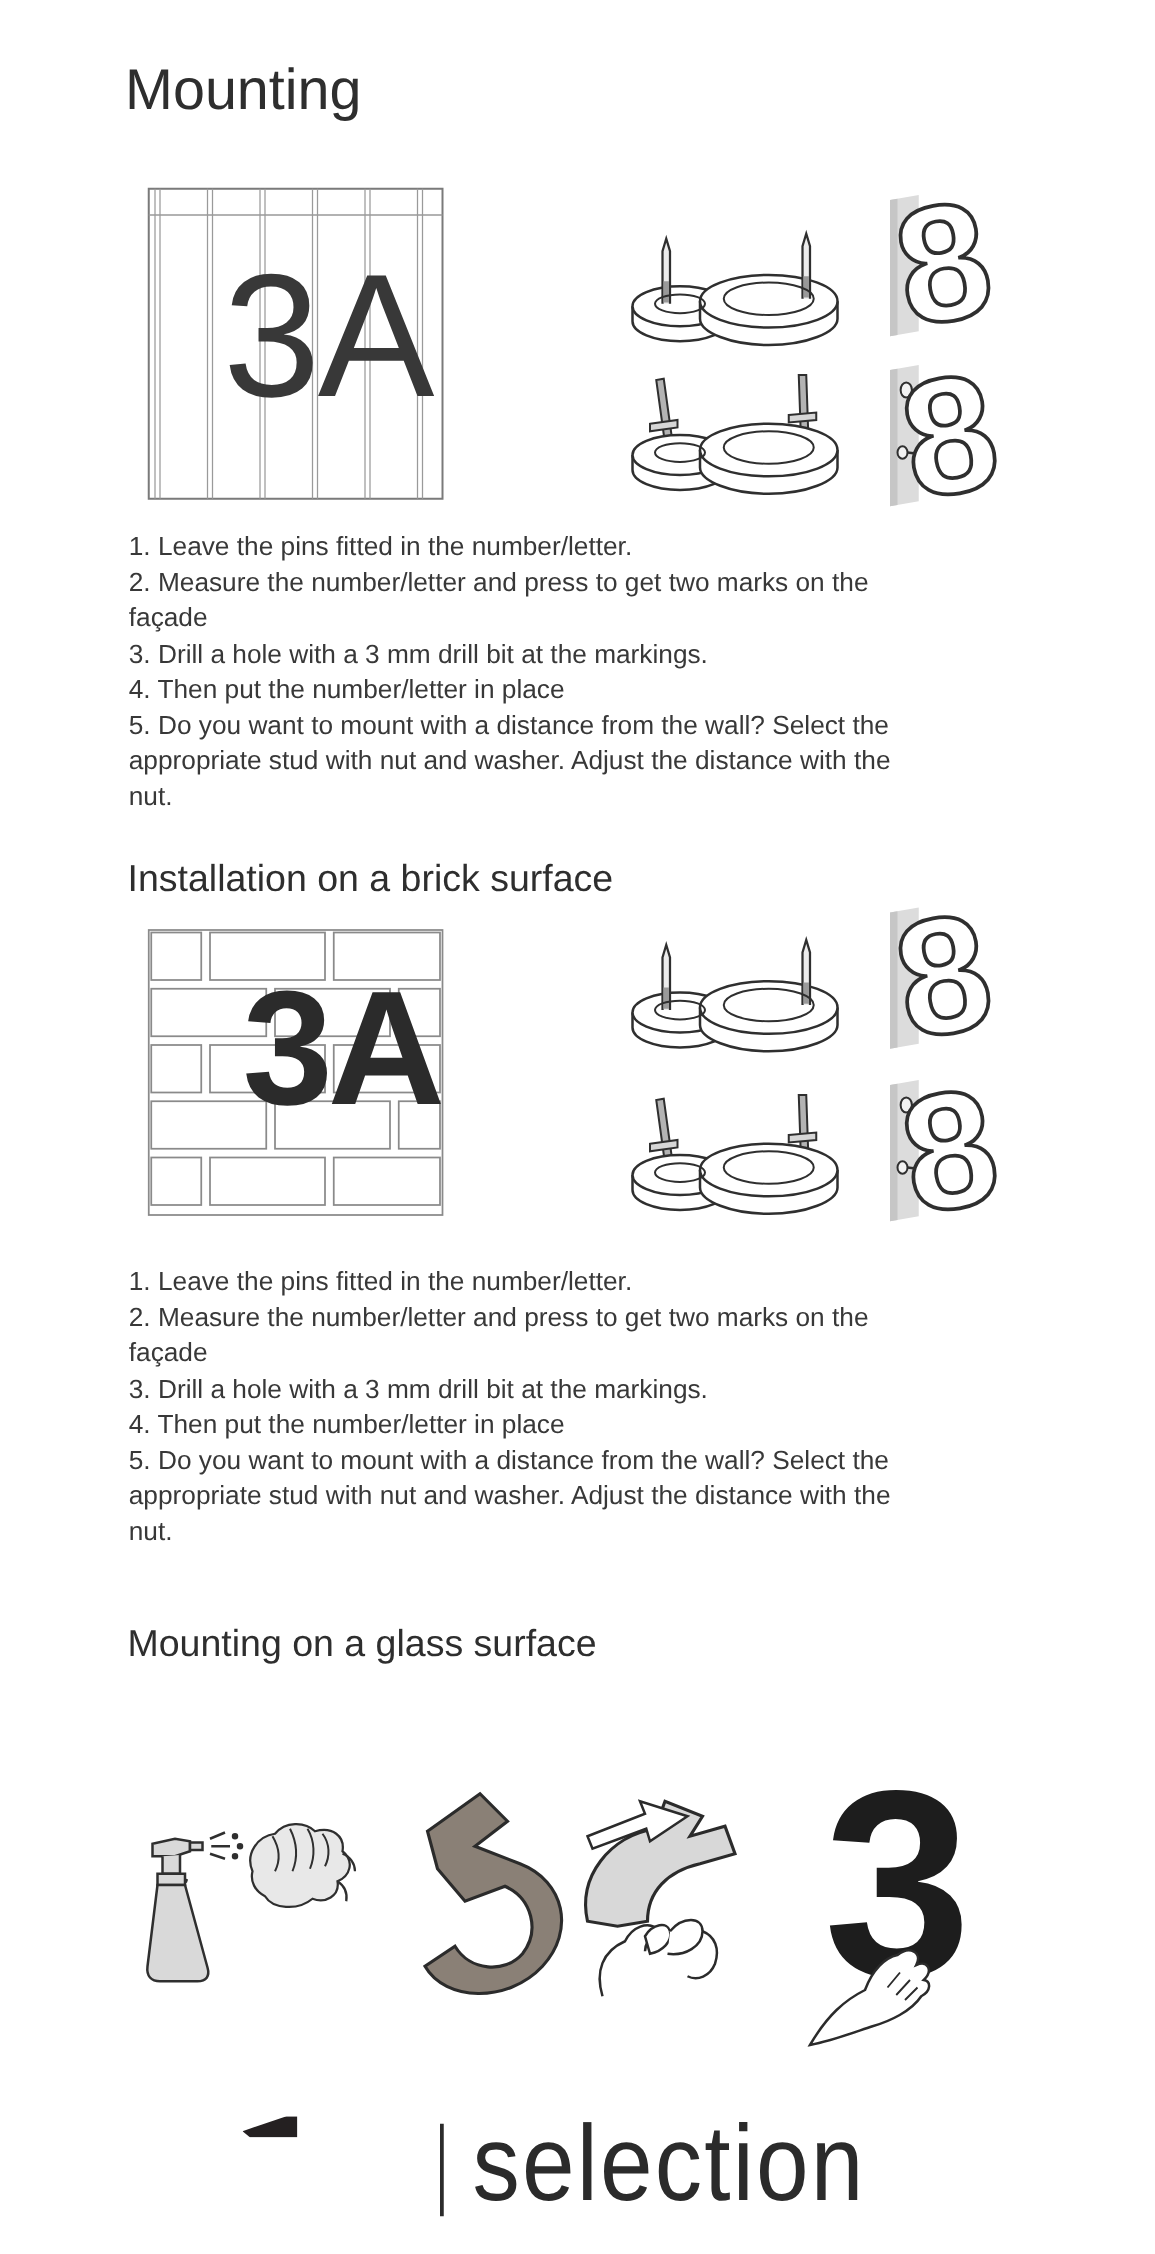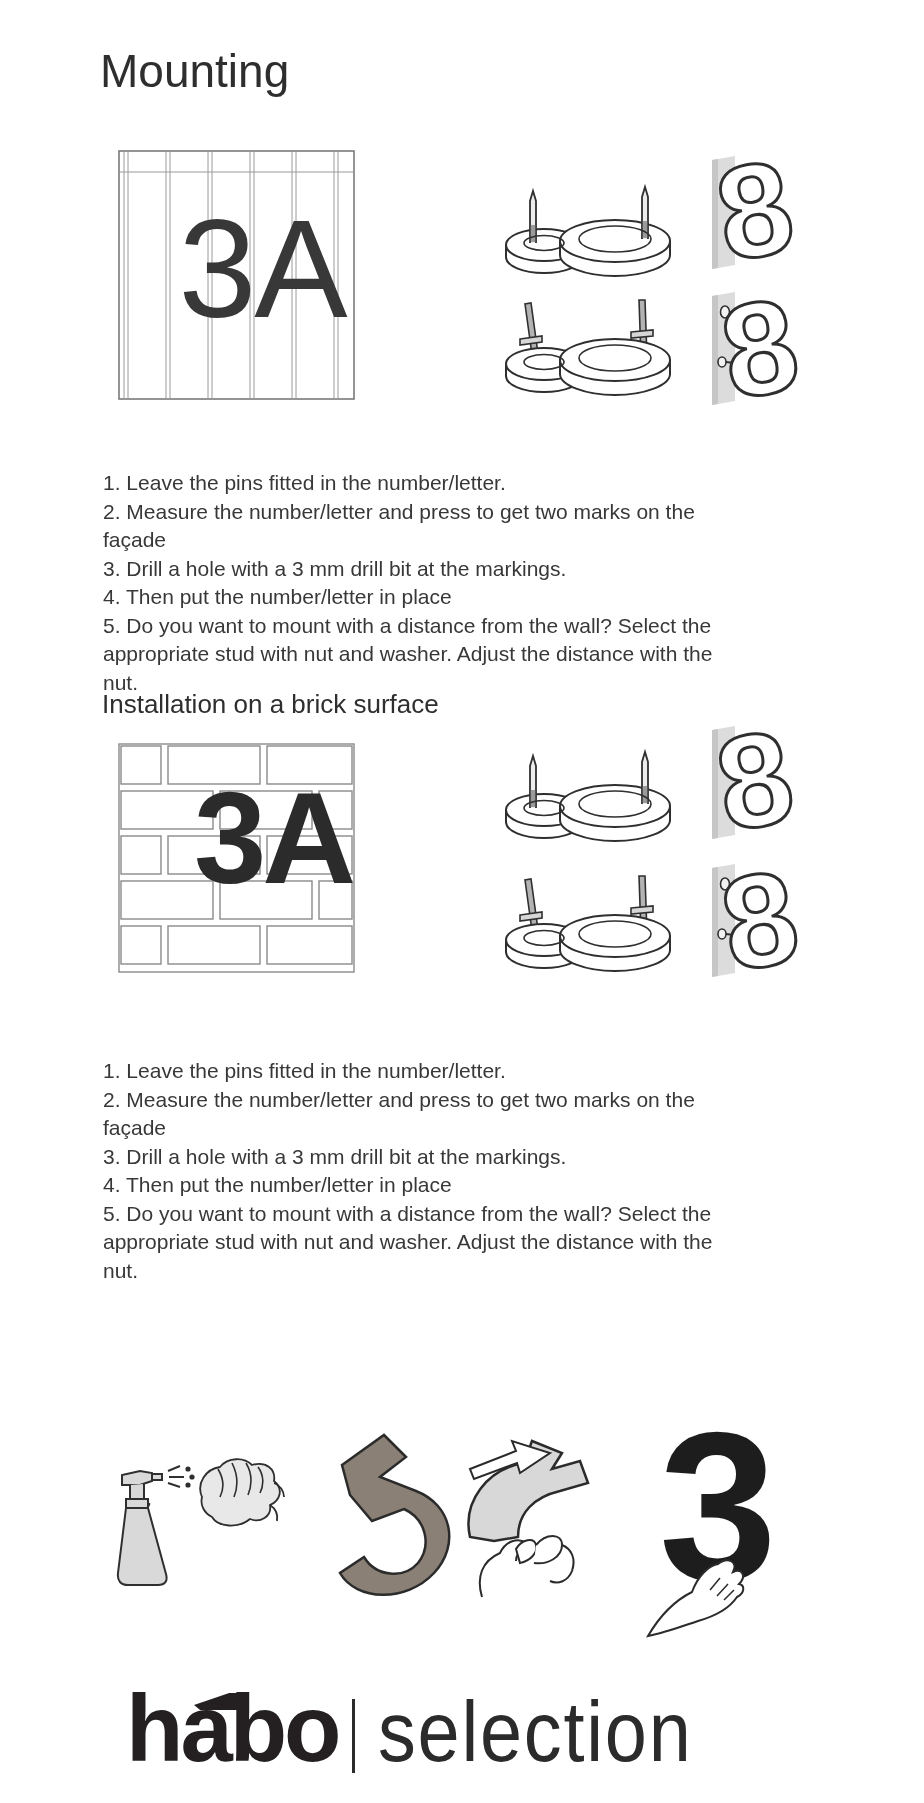--- a/index.html
+++ b/index.html
@@ -4,22 +4,22 @@
 <style>
   html,body{margin:0;padding:0;background:#ffffff;}
   .page{
     position:relative;width:924px;height:1803px;background:#ffffff;
     font-family:"Liberation Sans","DejaVu Sans",sans-serif;color:#3a3a3a;
     overflow:hidden;margin:0 auto;
   }
   .abs{position:absolute;}
   .page-title{left:100px;top:46px;font-size:46px;line-height:50px;font-weight:500;color:#2e2e2e;letter-spacing:0;}
   .page-subtitle{left:102px;top:94px;font-size:29px;line-height:34px;color:#2e2e2e;}
-  .section-heading{font-size:26px;line-height:36px;color:#2e2e2e;}
-  .steps{width:618px;font-size:21px;line-height:28.5px;color:#383838;margin-top:45px;}
+  .section-heading{font-size:30px;line-height:36px;color:#2e2e2e;}
+  .steps{width:618px;font-size:21px;line-height:28.5px;color:#383838;}
   .step{white-space:normal;}
   .body-par{width:600px;font-size:21px;line-height:28.5px;color:#383838;text-align:justify;}
   svg{display:block;overflow:visible;}
   svg text{font-family:"Liberation Sans","DejaVu Sans",sans-serif;}
   .logo-habo{left:126px;top:1686px;font-size:94px;line-height:86px;font-weight:bold;letter-spacing:-3px;color:#242021;}
   .logo-flag{left:194px;top:1693px;width:44px;height:17px;background:#242021;
              clip-path:polygon(0 70%, 80% 0, 100% 0, 100% 100%, 14% 100%);}
   .logo-divider{left:352px;top:1699px;width:3px;height:74px;background:#2b2b2b;}
   .logo-selection{left:378px;top:1690px;font-size:86px;line-height:82px;font-weight:400;letter-spacing:2px;color:#2b2b2b;
                   transform:scaleX(0.88);transform-origin:left top;}
@@ -177,20 +177,21 @@
   </svg>
 
   <div class="abs steps" style="left:103px;top:1012px">
     <div class="step">1. Leave the pins fitted in the number/letter.</div>
     <div class="step">2. Measure the number/letter and press to get two marks on the façade</div>
     <div class="step">3. Drill a hole with a 3 mm drill bit at the markings.</div>
     <div class="step">4. Then put the number/letter in place</div>
     <div class="step">5. Do you want to mount with a distance from the wall? Select the appropriate stud with nut and washer. Adjust the distance with the nut.</div>
   </div>
 
+  <div class="abs section-heading" style="left:102px;top:1298px">Mounting on a glass surface</div>
 
   <svg class="abs" style="left:100px;top:1455px" width="185" height="150" viewBox="0 0 185 150">
     <g stroke="#2f2f2f" stroke-width="2">
       <path d="M22,30 L22,20 L40,16 L52,18 L52,26 L40,30 Z" fill="#d9d9d9"></path>
       <path d="M52,19 L62,19 L62,25 L52,25 Z" fill="#d9d9d9"></path>
       <path d="M34,30 C38,42 44,48 50,50" fill="none" stroke-width="3"></path>
       <path d="M30,30 L30,44 L44,44 L44,29" fill="#d9d9d9"></path>
       <rect x="26" y="44" width="22" height="9" fill="#d9d9d9"></rect>
       <path d="M26,53 L18,118 C17,126 21,130 28,130 L58,130 C65,130 68,126 66,119 L48,53 Z" fill="#d9d9d9"></path>
     </g>
@@ -220,20 +221,19 @@
       <path d="M242,120 C252,124 256,134 252,146 C248,156 238,160 230,156" fill="none"></path>
     </g>
   </svg>
 
   <svg class="abs" style="left:640px;top:1418px" width="150" height="220" viewBox="0 0 150 220">
     <text x="78" y="162" text-anchor="middle" font-size="212" font-weight="bold" fill="#1d1d1d">3</text>
     <path d="M8,218 C22,194 36,182 52,174 C58,158 68,148 78,146 C88,138 98,144 93,154 C102,150 107,158 99,166 C105,167 105,175 97,179 C89,191 72,199 58,203 C40,209 24,215 8,218 Z" fill="#ffffff" stroke="#2b2b2b" stroke-width="2"></path>
     <path d="M80,160 L70,172 M88,166 L77,178 M94,172 L84,182" stroke="#2b2b2b" stroke-width="1.5" fill="none"></path>
   </svg>
 
-  <div class="abs logo-habo">habo</div>
   <div class="abs logo-flag"></div>
   <div class="abs logo-divider"></div>
   <div class="abs logo-selection">selection</div>
 
   <div class="abs watermark">SU</div>
 
 </div>
 
 </body></html>

